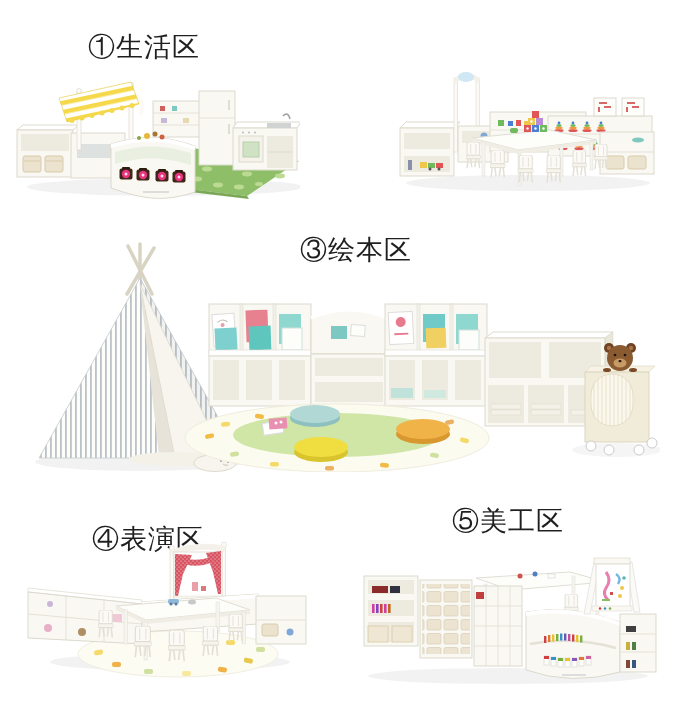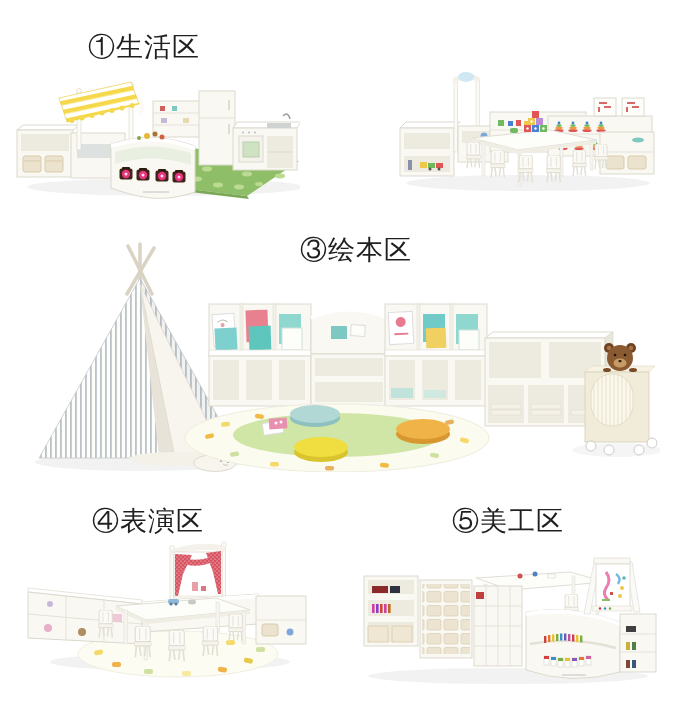--- a/index.html
+++ b/index.html
@@ -58,21 +58,21 @@
         <ellipse cx="5" cy="10.5" rx="4.6" ry="1.5" fill="var(--block-red,#e05656)"></ellipse>
         <ellipse cx="5" cy="8" rx="3.6" ry="1.4" fill="#f09a3e"></ellipse>
         <ellipse cx="5" cy="5.6" rx="2.7" ry="1.3" fill="var(--block-green,#6fb95e)"></ellipse>
         <circle cx="5" cy="3" r="1.4" fill="var(--block-blue,#4a7fd4)"></circle>
       </symbol>
     </defs>
   </svg>
 
   <div class="zone-label" style="left:88px;top:32px">①生活区</div>
   <div class="zone-label" style="left:300px;top:235px">③绘本区</div>
-  <div class="zone-label" style="left:92px;top:506px">④表演区</div>
+  <div class="zone-label" style="left:92px;top:524px">④表演区</div>
   <div class="zone-label" style="left:452px;top:506px">⑤美工区</div>
 
   <figure class="scene" style="left:15px;top:74px;margin:0">
     <svg width="285" height="125" viewBox="0 0 285 125" role="img" aria-label="①生活区">
       <ellipse cx="150" cy="113" rx="138" ry="9" fill="#000" opacity="0.05"></ellipse>
       <g>
         <polygon points="106,107 168,73 284,87 232,122" fill="var(--rug-green,#8fbe68)"></polygon>
         <polygon points="106,107 232,122 234,125 108,110" fill="#7aa856"></polygon>
         <g fill="var(--rug-leaf,#bcdb92)">
           <ellipse cx="152" cy="92" rx="5" ry="2.4"></ellipse>

